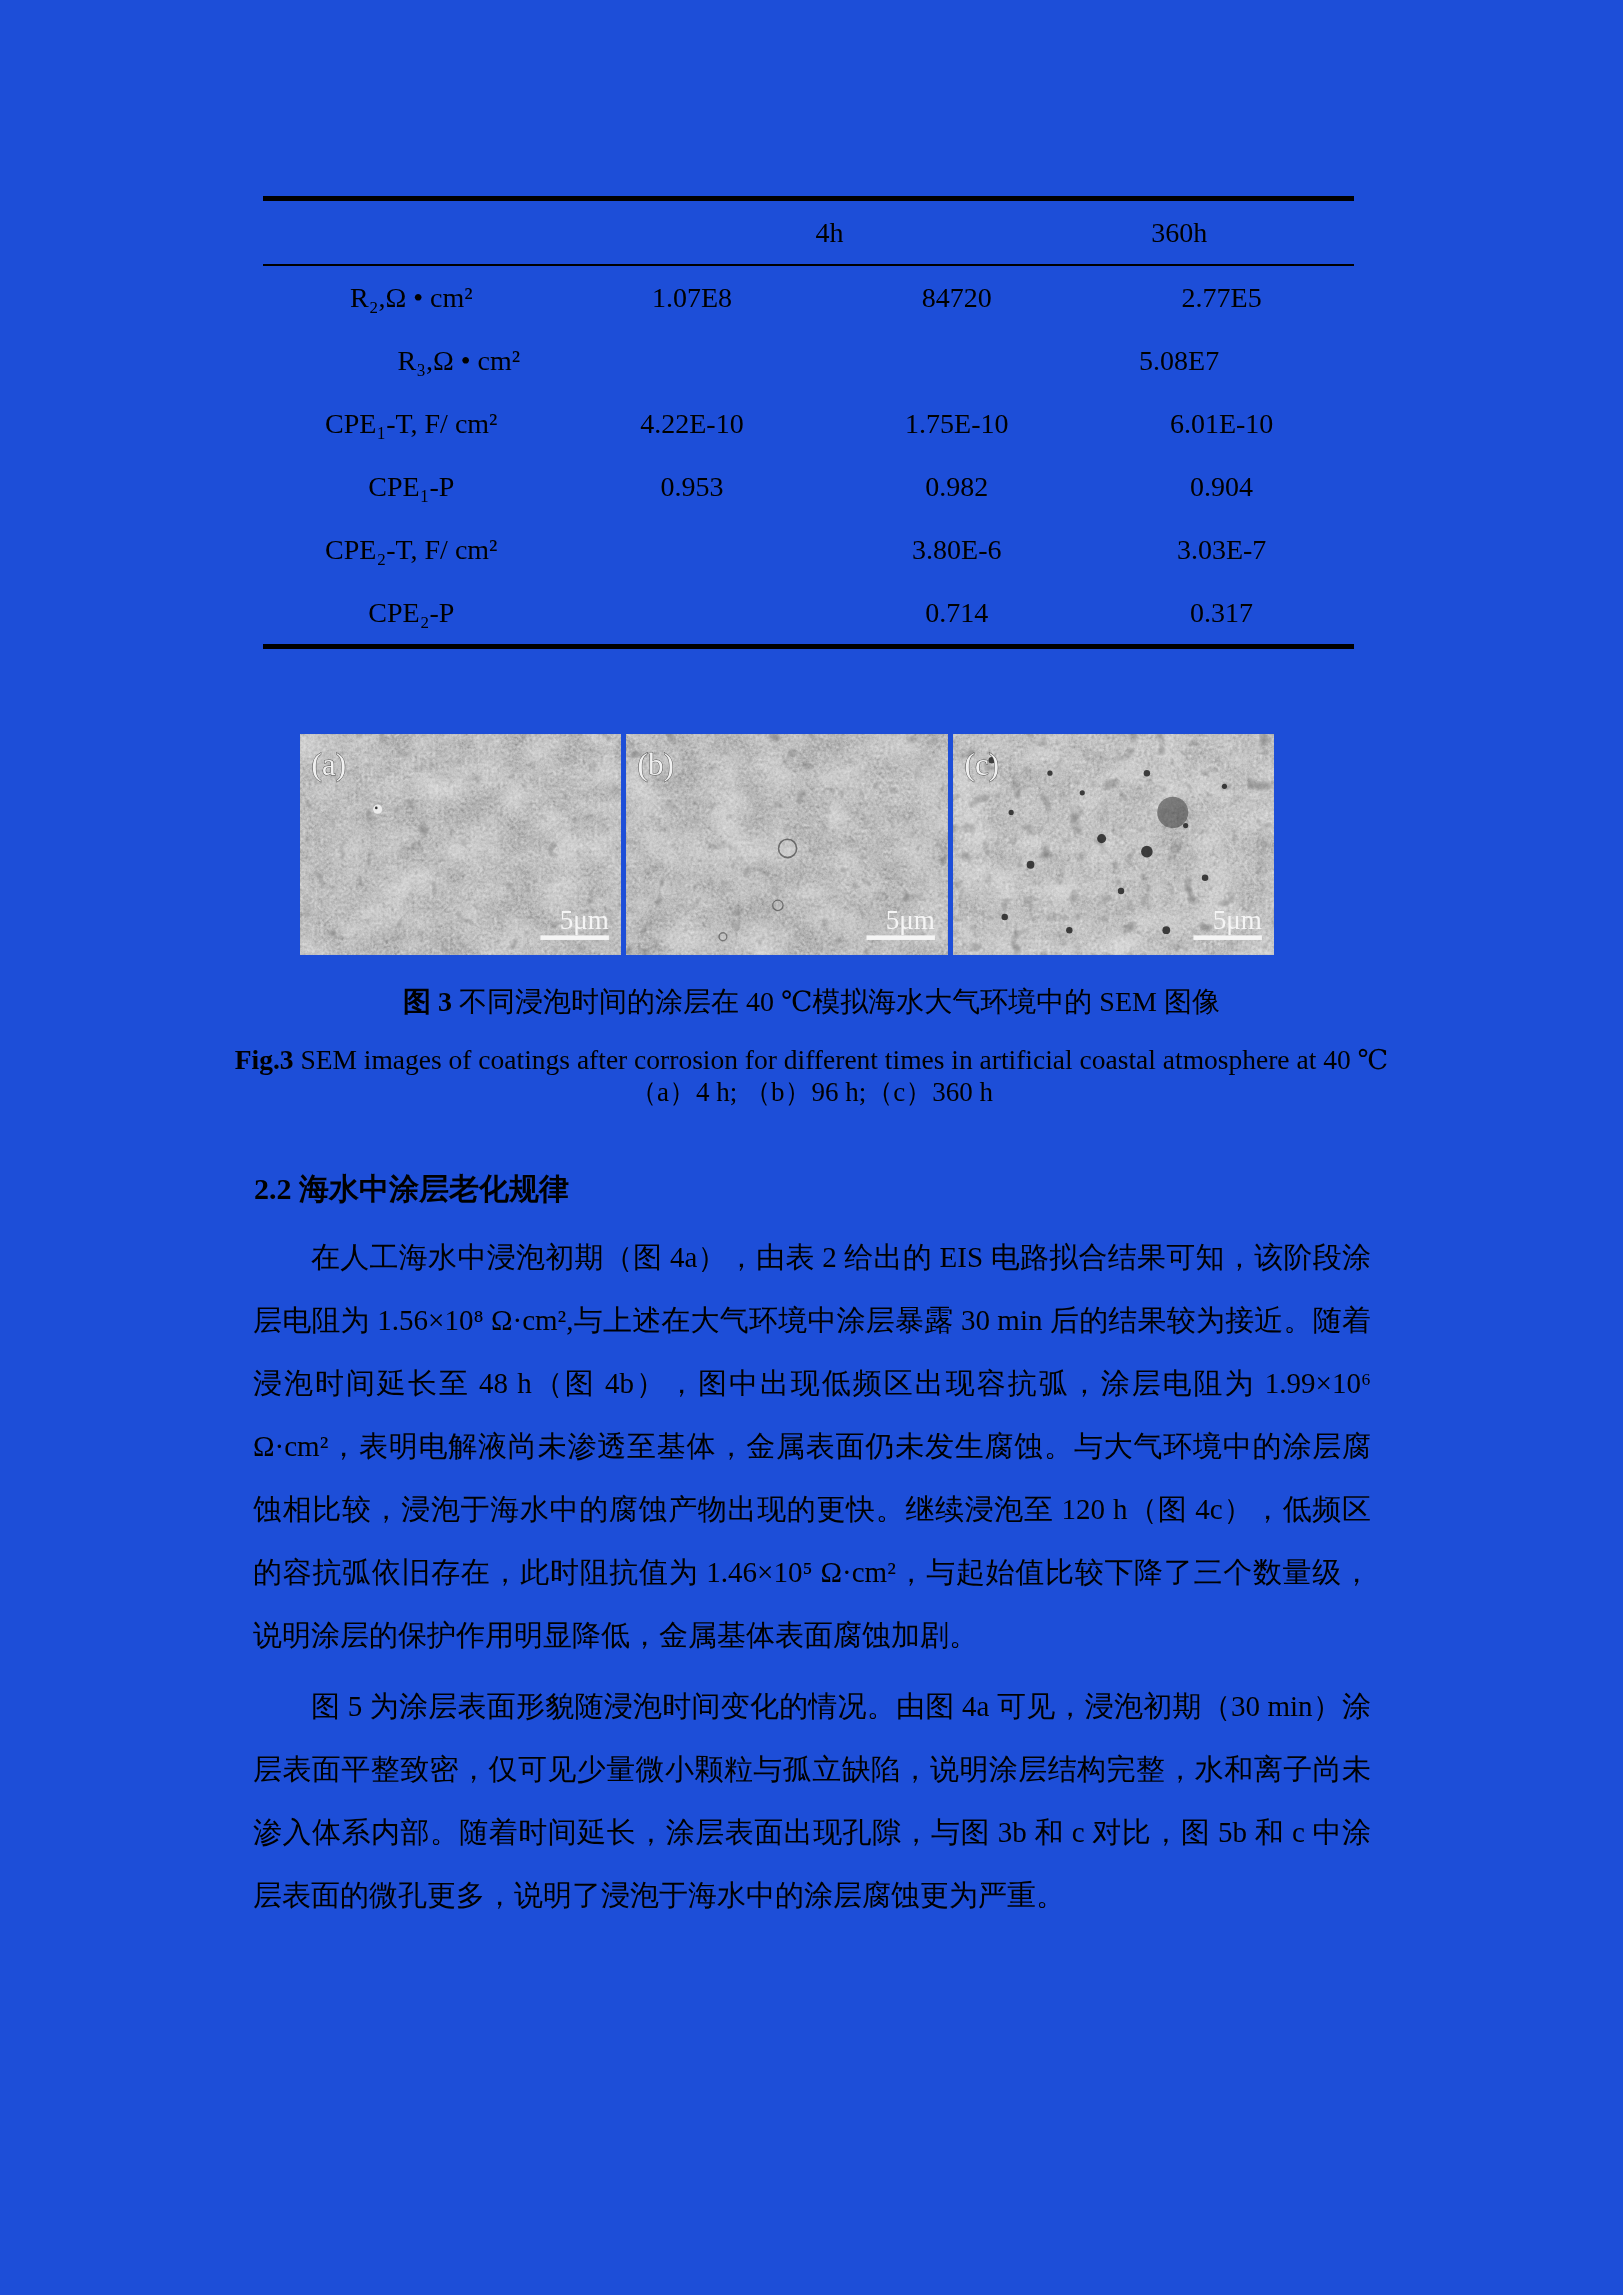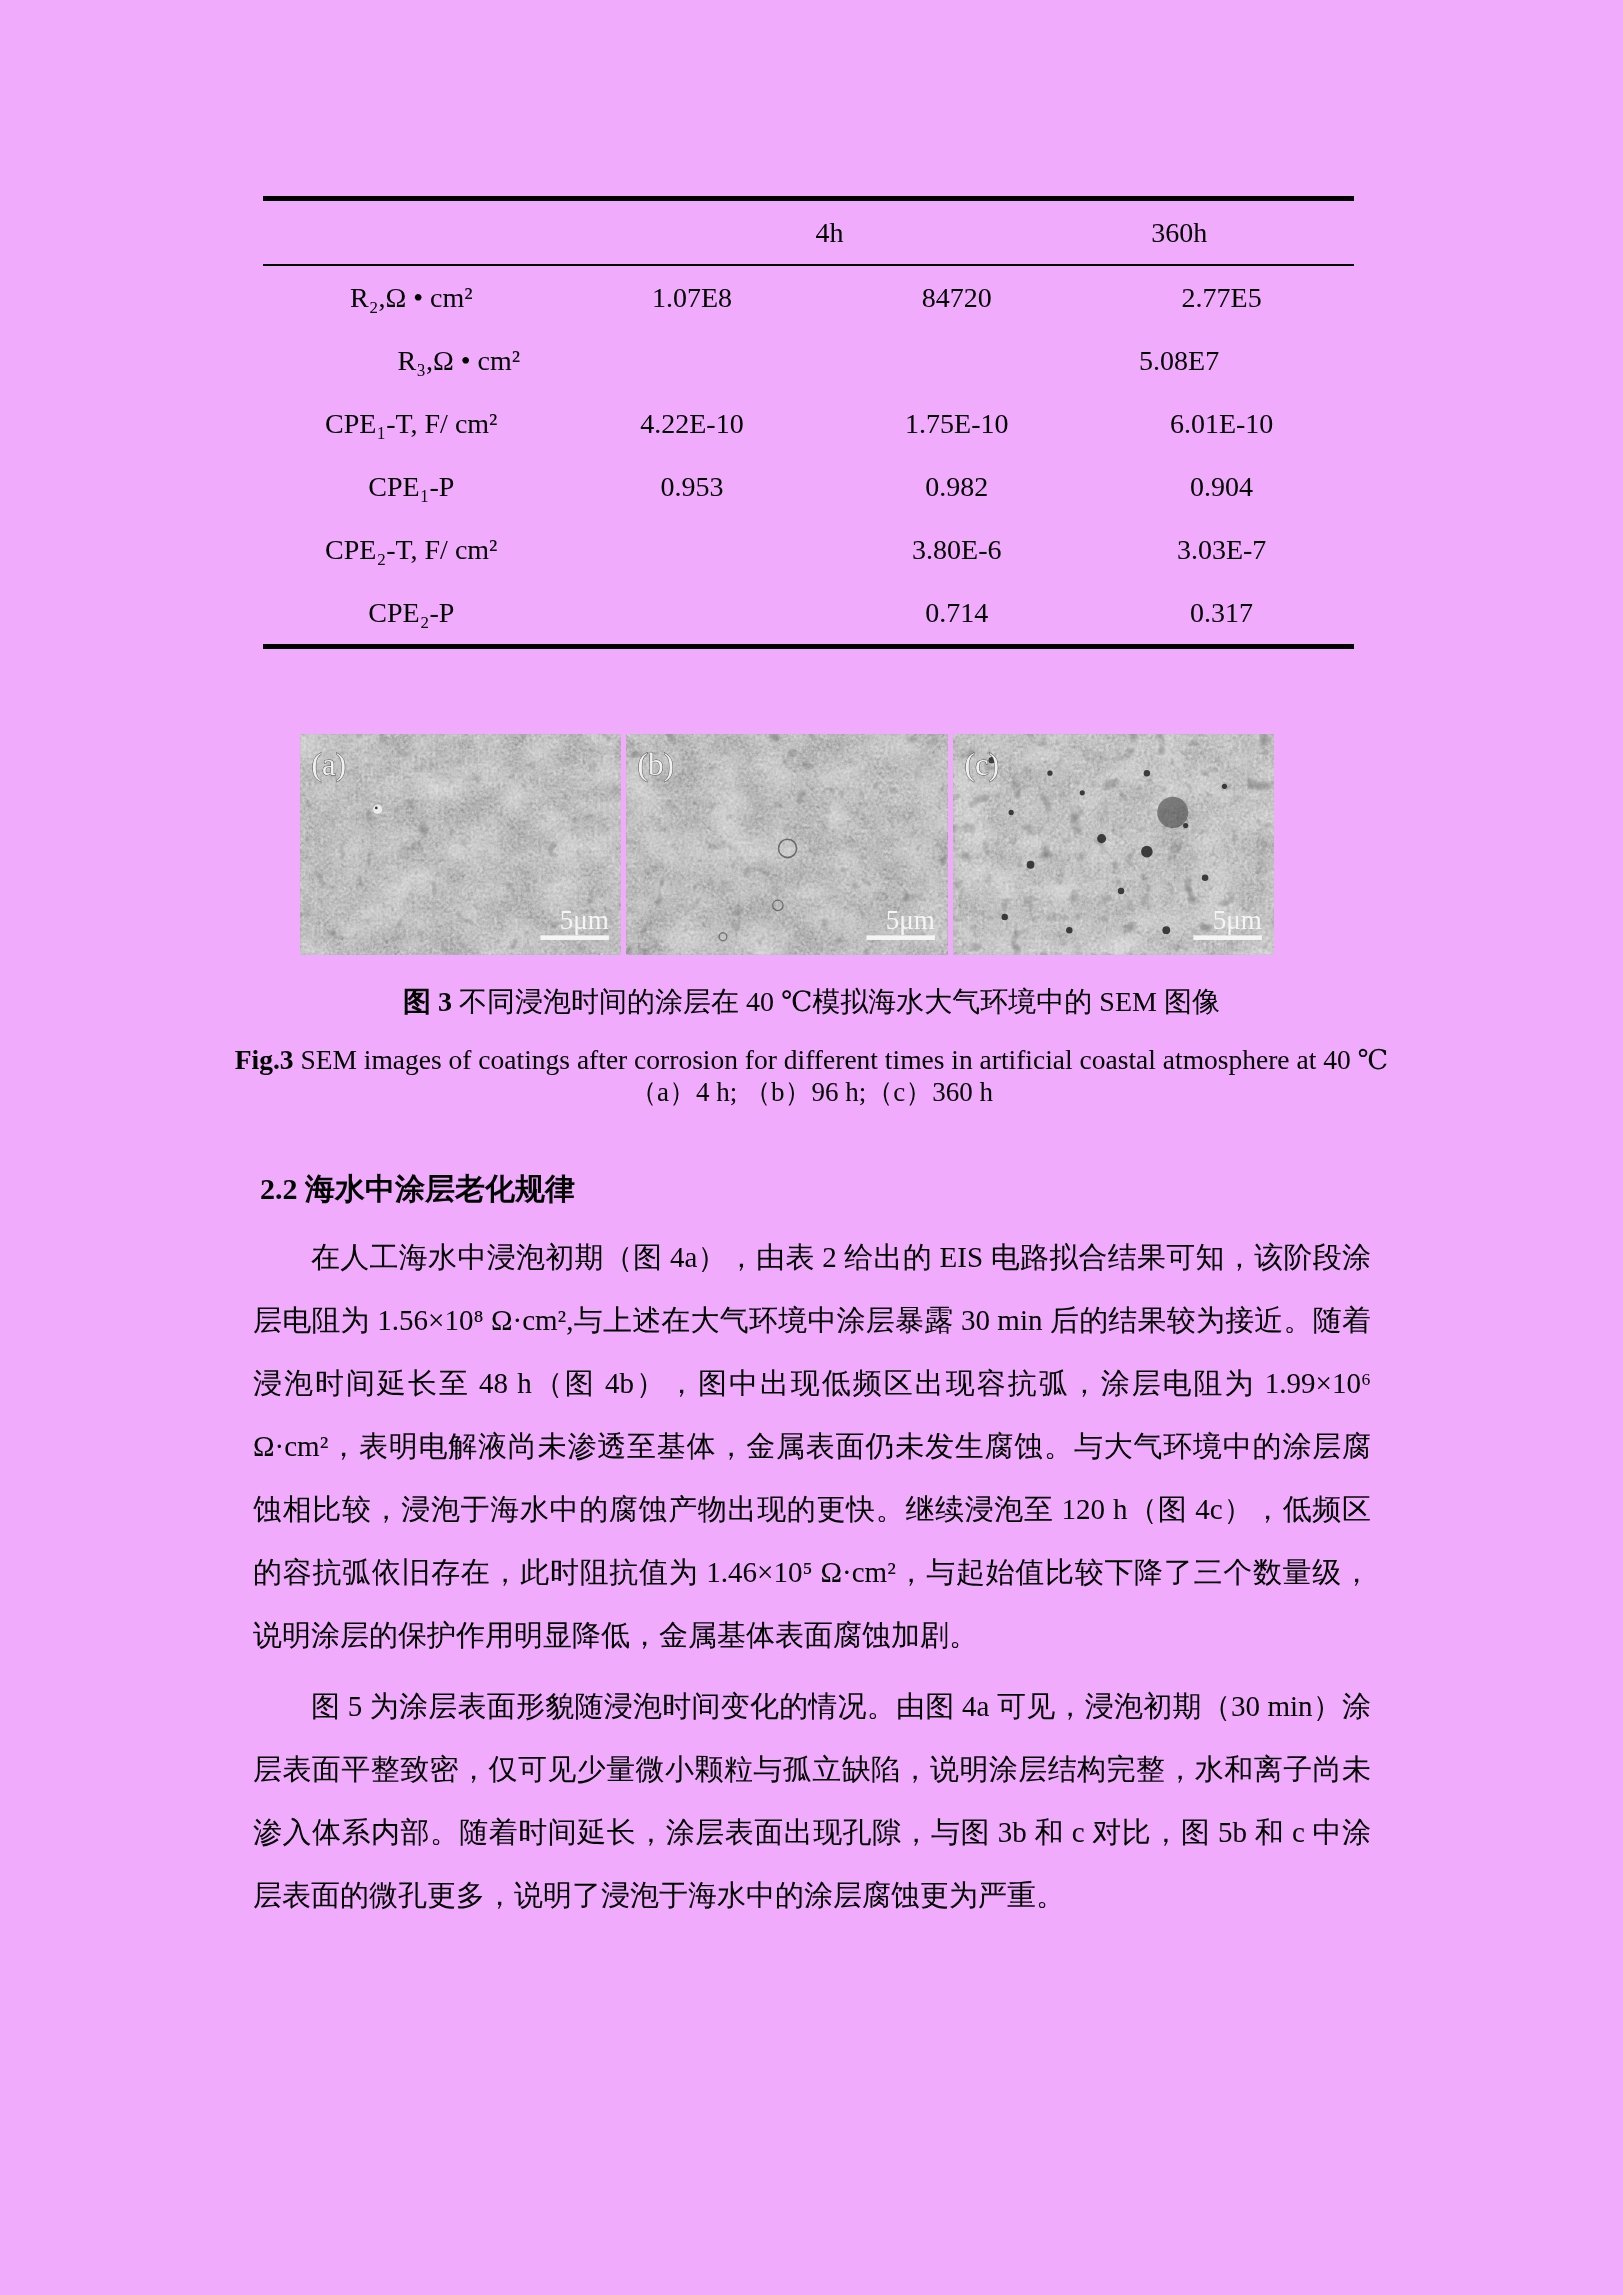--- a/index.html
+++ b/index.html
@@ -1,19 +1,19 @@
 <!DOCTYPE html>
 <html style="font-size:10.5px"><head>
 <meta charset="utf-8">
 <style>
   html,body{margin:0;padding:0;background:#ffffff;}
   .page{
     position:relative;
     width:1623px;height:2295px;
-    background:#f0abfc;
+    background:#1d4ed8;
     color:#000;
     font-family:"Liberation Serif","DejaVu Serif",serif;
     overflow:hidden;
   }
   
   .tablewrap{
     position:absolute;left:263px;top:196px;width:1091px;
     border-top:5.2px solid #000;border-bottom:5.2px solid #000;
   }
   .trow{display:flex;height:63px;}
@@ -37,21 +37,21 @@
   .sb{
     font-family:"Liberation Serif","DejaVu Serif",serif;
     font-size:42px;fill:#f5f5f5;
   }
   
   .capcn{position:absolute;left:0;top:983px;width:100%;text-align:center;font-size:28px;}
   .capen{position:absolute;left:0;top:1043px;width:100%;text-align:center;font-size:27.5px;}
   .capsub{position:absolute;left:0;top:1074px;width:100%;text-align:center;font-size:27px;}
   .b{font-weight:bold;}
   
-  .h22{position:absolute;left:260px;top:1169px;font-size:30px;font-weight:bold;}
+  .h22{position:absolute;left:254px;top:1169px;font-size:30px;font-weight:bold;}
   .bodytext{
     position:absolute;left:245px;top:1218px;width:1134px;
     font-size:29px;line-height:63px;text-align:justify;
   }
   .bodytext p{margin:8px;text-indent:2em;}
 </style>
 </head>
 <body>
 
 <div class="page">

